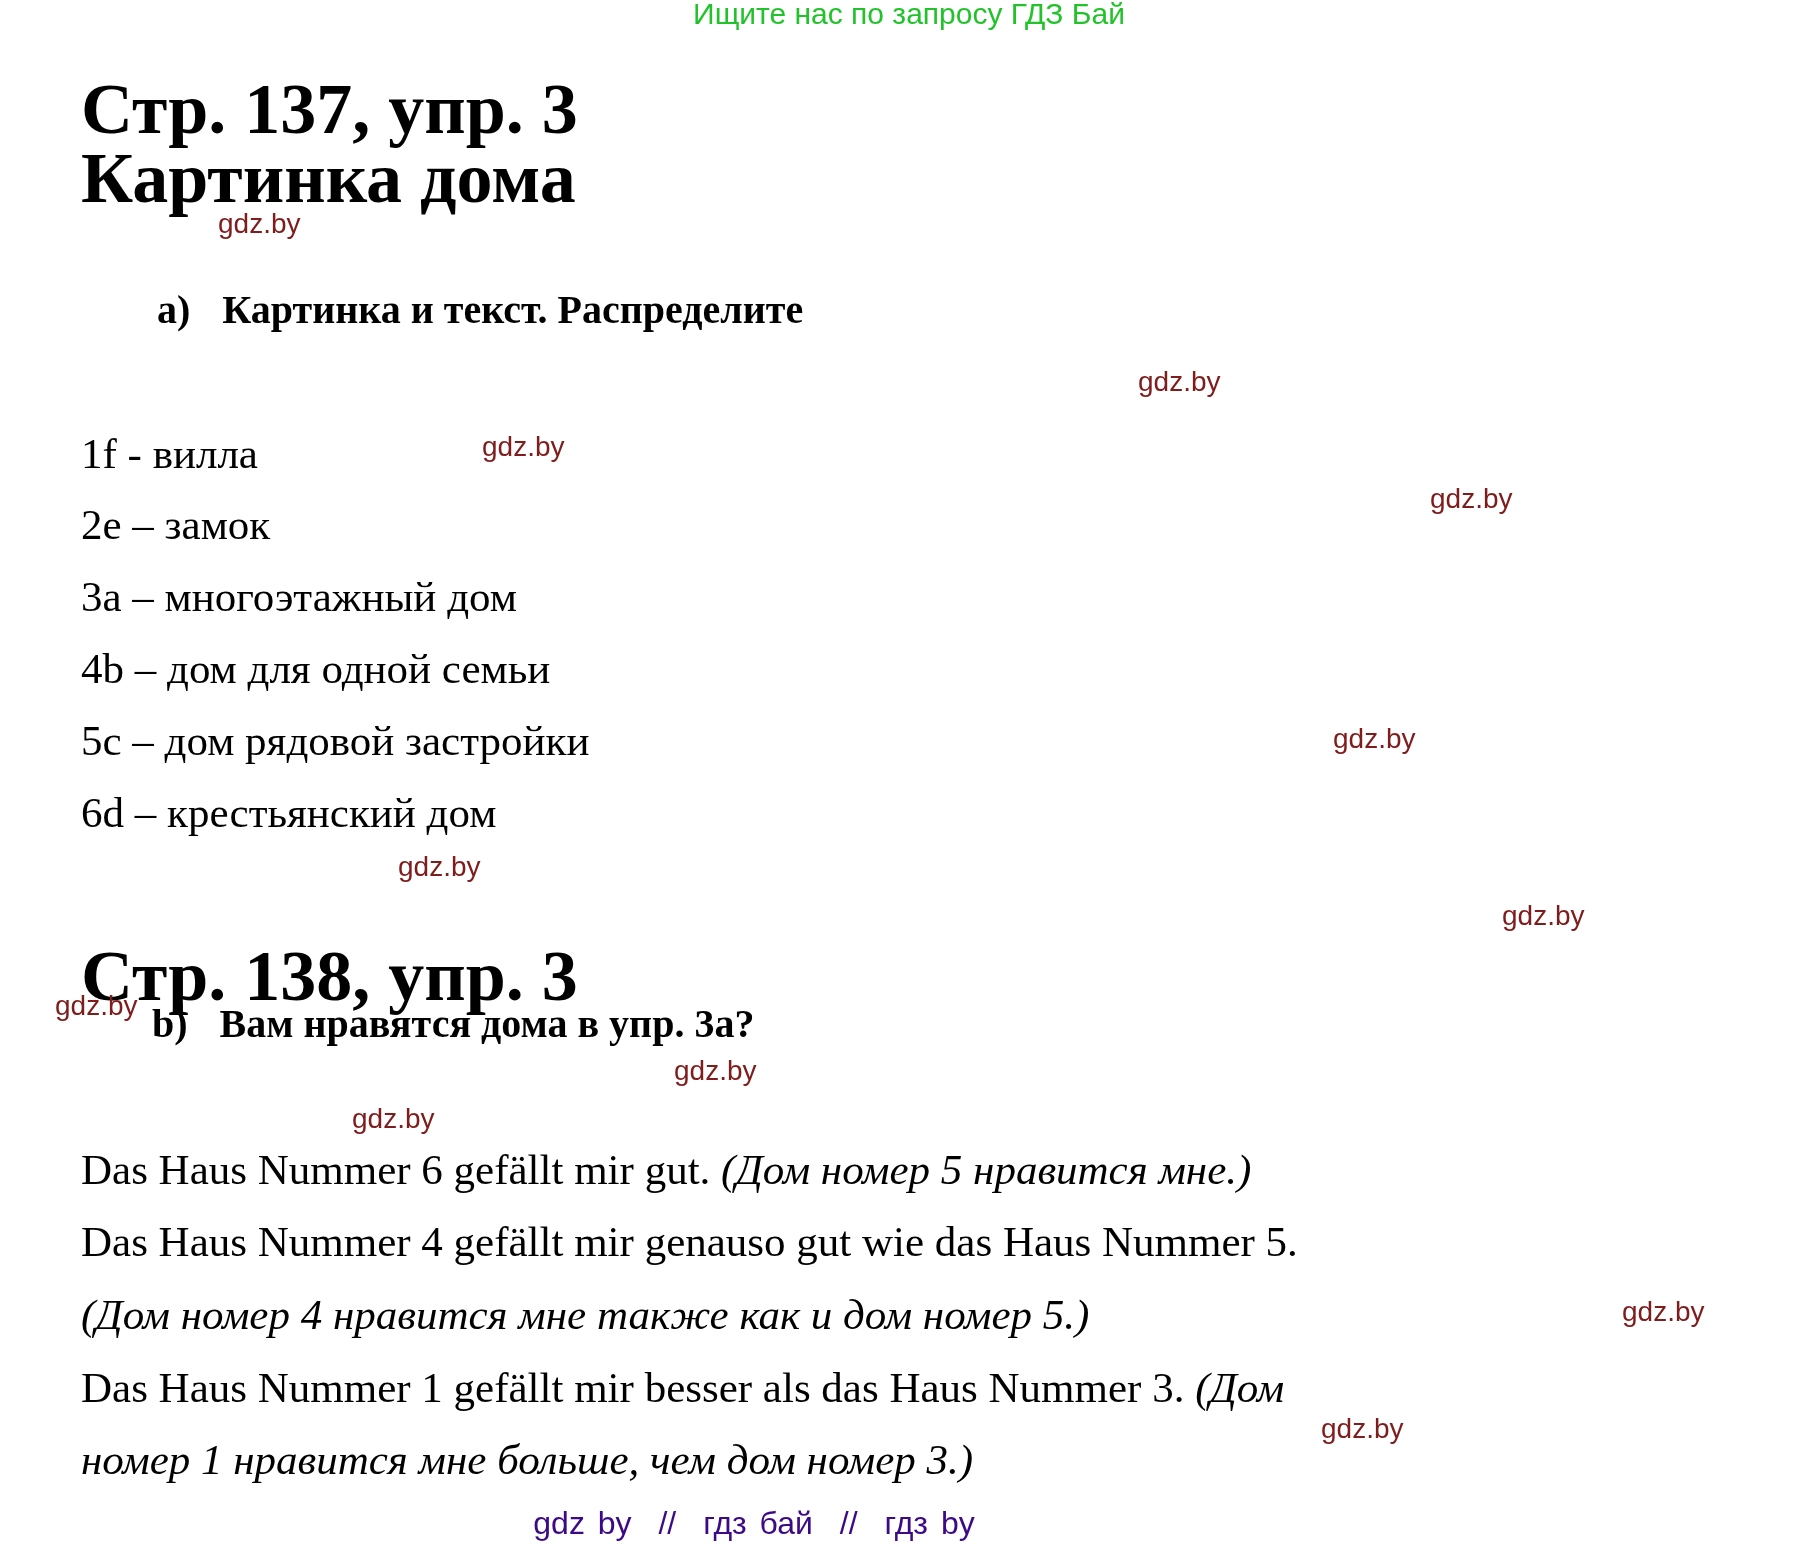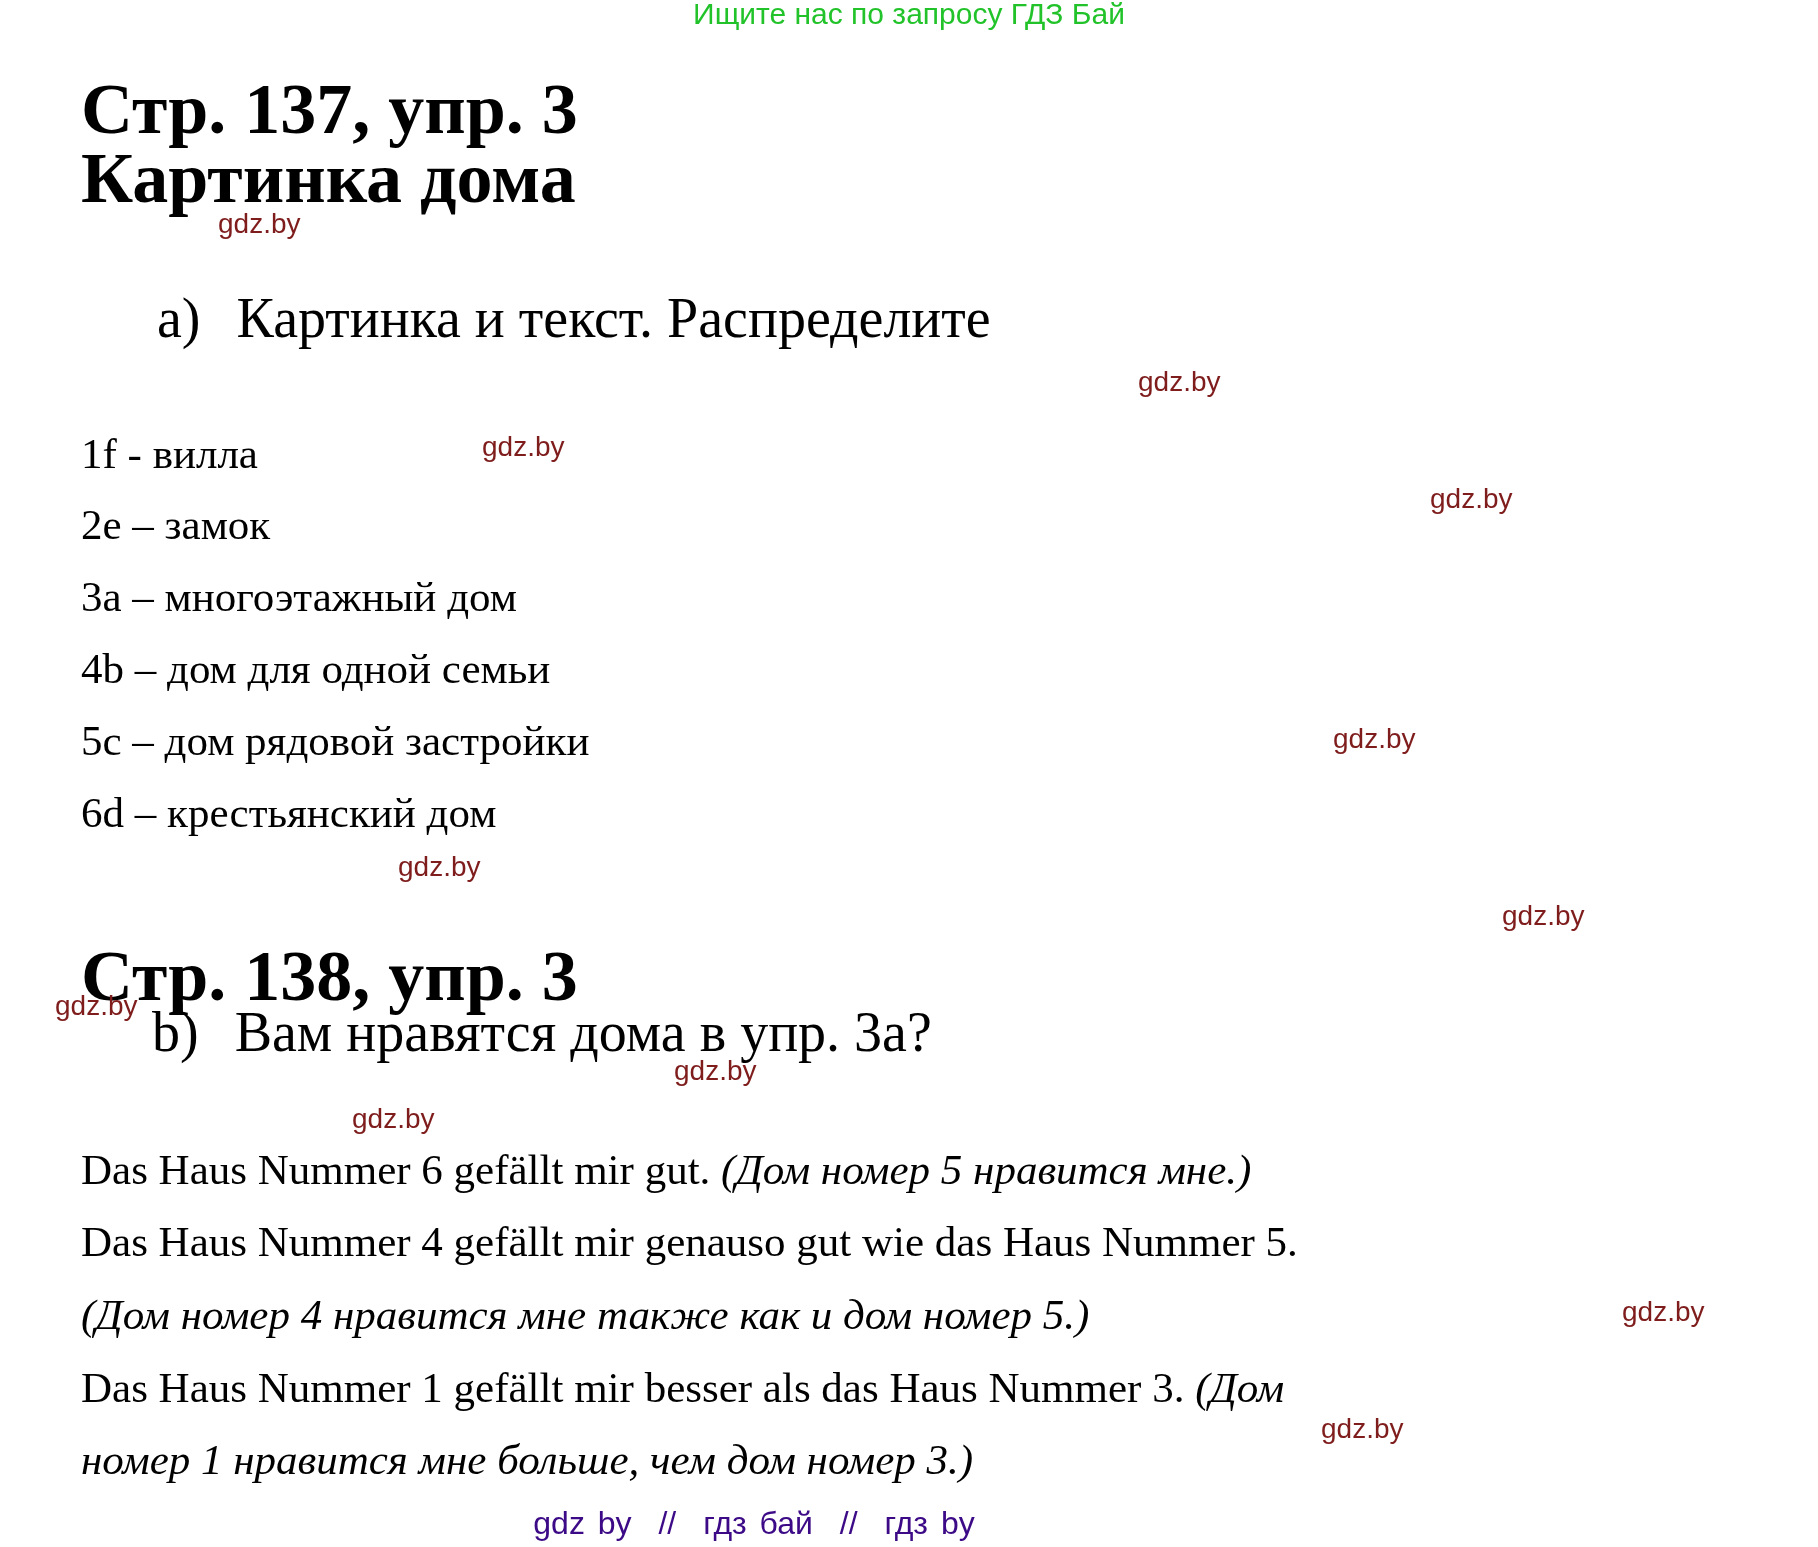--- a/index.html
+++ b/index.html
@@ -1,21 +1,21 @@
 <!DOCTYPE html>
 <html><head>
 <meta charset="utf-8">
 <style>
   html, body { margin: 0; padding: 0; background: #ffffff; }
   body { width: 1818px; height: 1547px; position: relative; overflow: hidden; }
   .abs { position: absolute; white-space: nowrap; }
   .banner { font-family: "Liberation Sans", sans-serif; font-size: 30px; color: #22c32a; left: 0; width: 1818px; text-align: center; top: -3px; }
   .serif { font-family: "Liberation Serif", serif; color: #000; }
   .h-title { font-weight: bold; font-size: 72px; line-height: 1; text-align: center; }
-  .h-sub { font-weight: normal; font-size: 56px; line-height: 1; }
+  .h-sub { font-weight: bold; font-size: 40px; line-height: 1; }
   .body-line { font-size: 43px; line-height: 1; }
   .it { font-style: italic; }
   .wm { font-family: "Liberation Sans", sans-serif; font-size: 28px; color: #7f1d1d; line-height: 1; }
   .footer { font-family: "Liberation Sans", sans-serif; font-size: 32px; color: #3c0a86; left: 0; width: 1508px; text-align: center; top: 1505px; word-spacing: 4px; }
   .sep { margin: 0 14px; }
 </style>
 </head>
 <body>
 
 <div class="abs banner">Ищите нас по запросу ГДЗ Бай</div>

